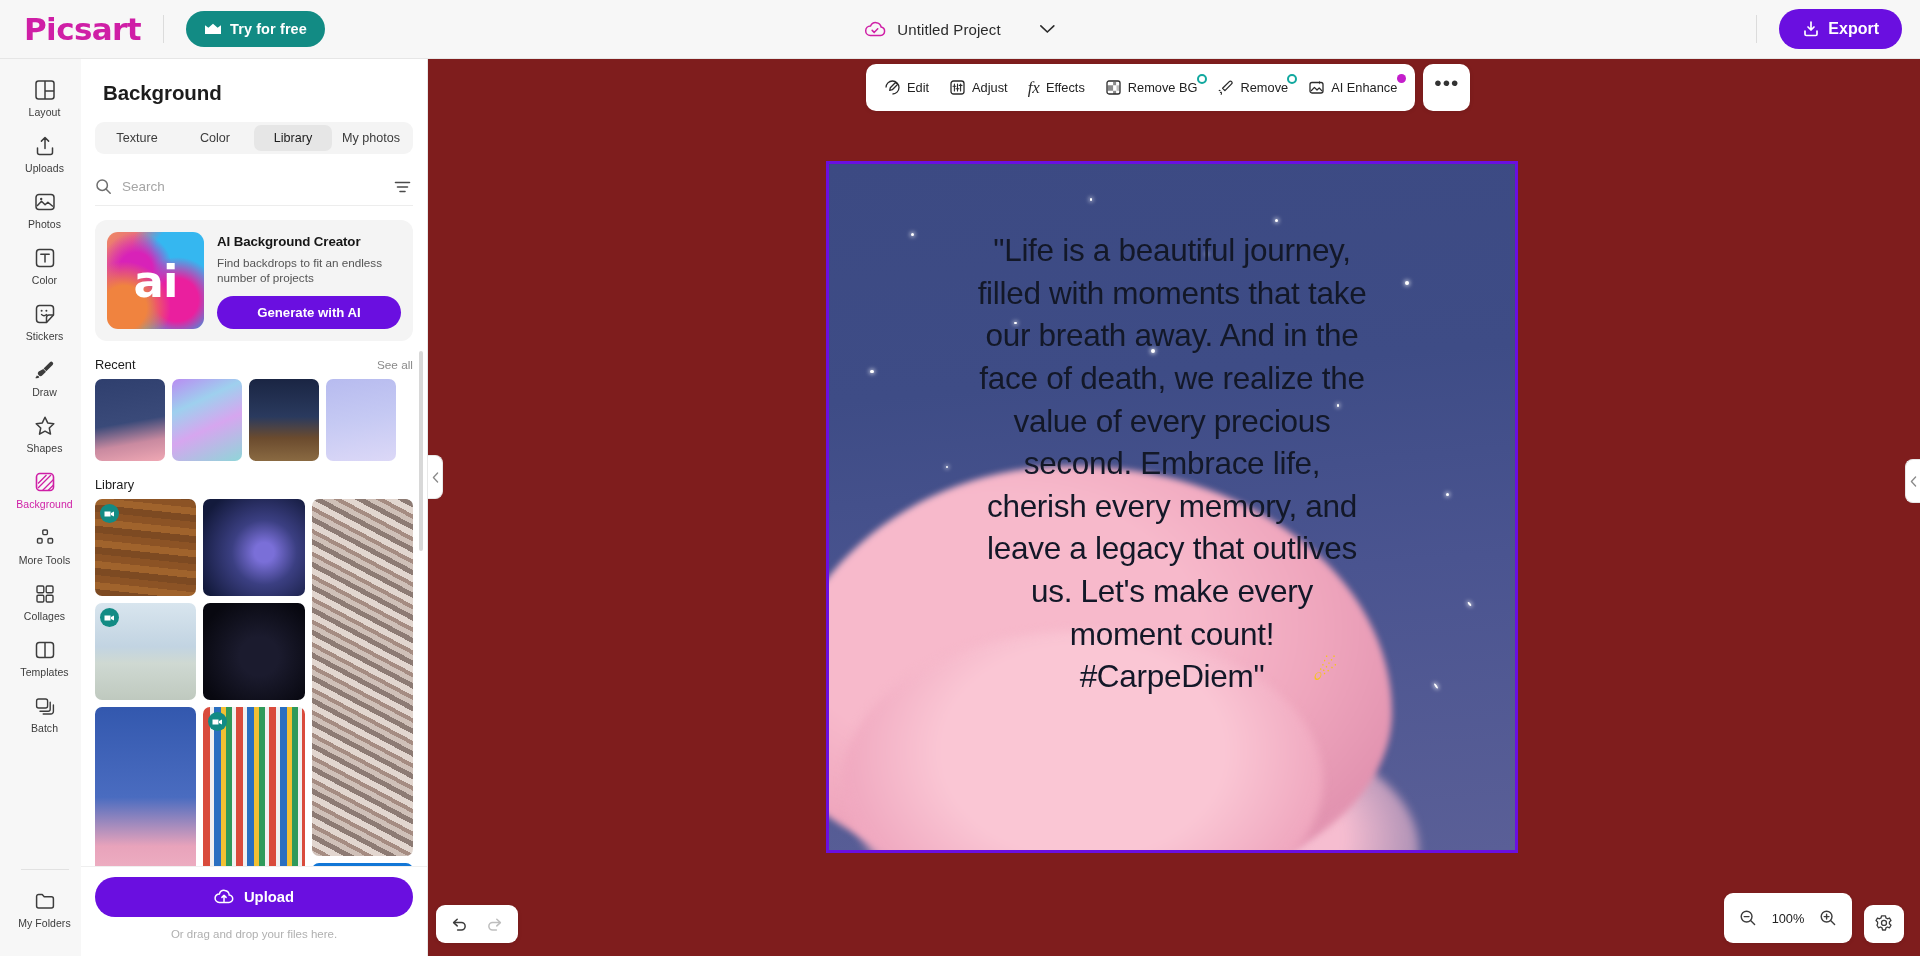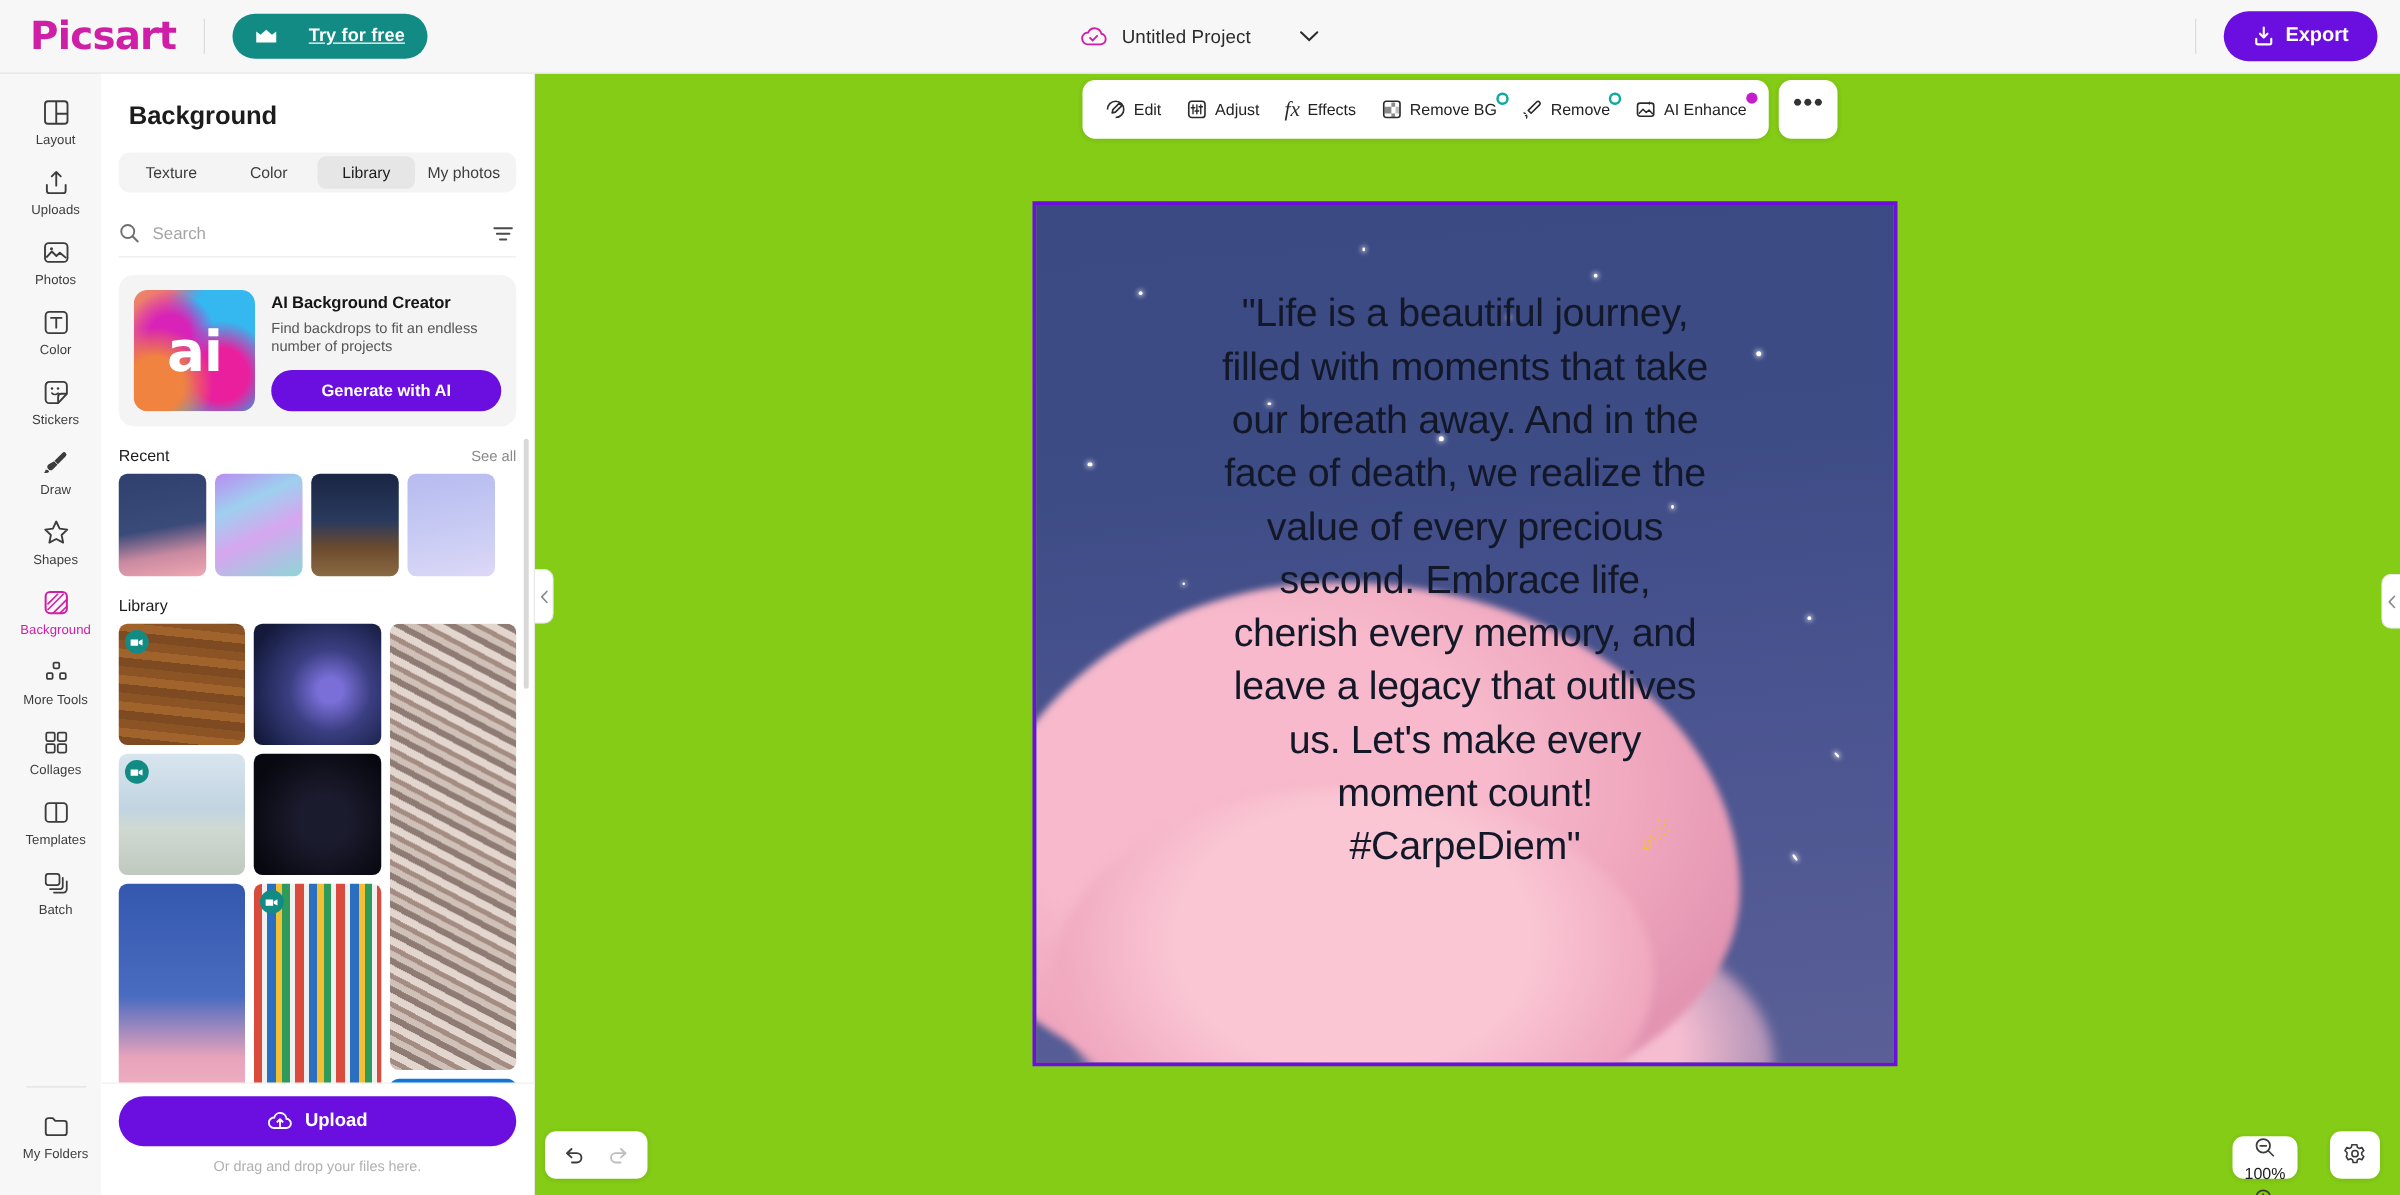--- a/index.html
+++ b/index.html
@@ -3,39 +3,39 @@
 <meta charset="utf-8">
 <style>
   * { box-sizing: border-box; margin: 0; padding: 0; }
   html, body {
     width: 1920px; height: 956px;
     font-family: "Liberation Sans", sans-serif;
     background: #f2f2f2;
     overflow: hidden;
     -webkit-font-smoothing: antialiased;
   }
-  #app { position: relative; width: 1920px; height: 956px; background: #84cc16; }
+  #app { position: relative; width: 1920px; height: 956px; background: #7f1d1d; }
 
   
   .topbar {
     position: absolute; top: 0; left: 0; width: 1920px; height: 59px;
     background: #f7f7f7; border-bottom: 1px solid #e6e6e6;
     display: flex; align-items: center;
   }
   .brand-logo {
     margin-left: 24px;
     font-size: 31px; font-weight: 700; letter-spacing: -0.6px;
     color: #cf1fa6; font-family: "DejaVu Sans", sans-serif;
   }
   .topbar-divider { width: 1px; height: 28px; background: #dcdcdc; margin: 0 22px; }
   .try-free-btn {
-    display: flex; align-items: center; gap: 25px;
+    display: flex; align-items: center; gap: 8px;
     height: 36px; padding: 0 18px; border-radius: 20px;
     background: #128b84; color: #fff; border: none; cursor: pointer;
-    font-size: 14.5px; font-weight: 700; letter-spacing: 0.1px; text-decoration: underline;
+    font-size: 14.5px; font-weight: 700; letter-spacing: 0.1px;
   }
   .crown { width: 18px; height: 13px; position: relative; display: inline-block; }
   .crown svg { display: block; }
 
   .project-center {
     position: absolute; left: 50%; transform: translateX(-50%);
     display: flex; align-items: center; gap: 11px;
   }
   .cloud-icon { display: block; }
   .project-name { font-size: 15px; color: #2b2b2b; letter-spacing: 0.1px; }
@@ -278,24 +278,24 @@
     box-shadow: 0 1px 4px rgba(0,0,0,.10);
     display: flex; align-items: center; padding: 0 6px; gap: 2px; z-index: 5;
   }
   .ico-btn {
     width: 34px; height: 30px; display: flex; align-items: center;
     justify-content: center; border-radius: 6px; cursor: pointer;
   }
   .ico-btn.disabled { opacity: .33; cursor: default; }
 
   .zoom-group {
-    position: absolute; right: 82px; bottom: 13px;
-    height: 34px; background: #fff; border-radius: 9px;
+    position: absolute; right: 68px; bottom: 13px;
+    height: 50px; background: #fff; border-radius: 9px;
     box-shadow: 0 1px 4px rgba(0,0,0,.10);
-    display: flex; align-items: center; padding: 0 7px; gap: 4px; z-index: 5; flex-direction: column;
+    display: flex; align-items: center; padding: 0 7px; gap: 4px; z-index: 5;
   }
   .zoom-val { font-size: 12.8px; color: #222; min-width: 38px; text-align: center; cursor: pointer; }
   .settings-group {
     position: absolute; right: 16px; bottom: 13px;
     width: 40px; height: 38px; background: #fff; border-radius: 9px;
     box-shadow: 0 1px 4px rgba(0,0,0,.10);
     display: flex; align-items: center; justify-content: center;
     cursor: pointer; z-index: 5;
   }
   svg { display: block; }

